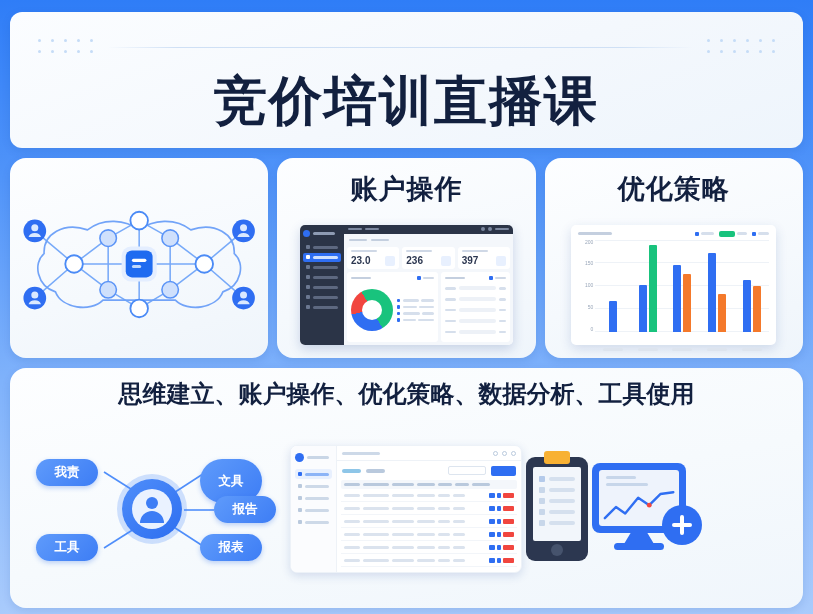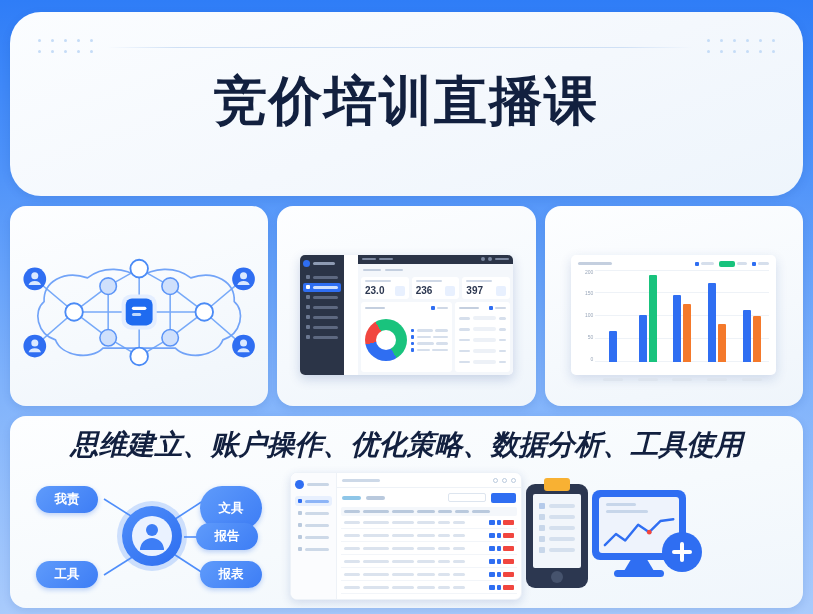--- a/index.html
+++ b/index.html
@@ -10,22 +10,22 @@
   }
   body {
     background: linear-gradient(180deg, #2f7df7 0%, #4f93f9 28%, #7fb2fb 62%, #a9cbfc 100%);
     position: relative;
   }
   .page { position: absolute; inset: 0; padding: 12px 10px 6px 10px; display: flex; flex-direction: column; gap: 10px; }
 
   
   .header-card {
     position: relative;
-    height: 184px;
-    border-radius: 31px;
+    height: 136px;
+    border-radius: 12px;
     background: linear-gradient(160deg, #fbfdff 0%, #f4f8fd 55%, #eef5fc 100%);
     box-shadow: 0 3px 10px rgba(20,60,140,.12);
     flex: none;
   }
   .deco-row { position: absolute; top: 26px; left: 28px; right: 28px; height: 18px; display: flex; align-items: center; gap: 14px; }
   .dots { display: grid; grid-auto-flow: column; grid-template-rows: repeat(2, 6px); gap: 5px 10px; }
   .dots i { width: 3px; height: 3px; border-radius: 50%; background: #c5dcf7; display: block; }
   .hline { flex: 1; height: 1px; background: linear-gradient(90deg, rgba(197,220,247,0) 0%, #cfe0f5 12%, #cfe0f5 88%, rgba(197,220,247,0) 100%); }
   .title {
     position: absolute; left: 0; right: 0; top: 54px;
@@ -55,23 +55,22 @@
   
   .bottom-card {
     flex: 1;
     border-radius: 16px;
     background: linear-gradient(170deg, #fdfeff 0%, #f6fafd 55%, #f0f6fc 100%);
     box-shadow: 0 3px 9px rgba(20,60,140,.12);
     display: flex; flex-direction: column; align-items: center;
     padding: 10px 8px 4px; overflow: hidden;
   }
   .bottom-title {
-    font-size: 28px; font-weight: bold; color: #12203f; letter-spacing: 0px; white-space: nowrap;
+    font-size: 24px; font-weight: bold; color: #12203f; letter-spacing: 0px; white-space: nowrap;
     font-family: "DejaVu Sans", "Liberation Sans", sans-serif;
-    font-style: italic;
   }
   .bottom-art { flex: 1; width: 100%; display: flex; align-items: center; gap: 4px; padding: 4px 6px 0; text-align: center; }
 
   
   .mindmap { width: 262px; height: 122px; flex: none; position: relative; }
   .pill {
     position: absolute; border-radius: 999px;
     background: linear-gradient(135deg, #5f9bfb 0%, #3d7df5 100%);
     color: #ffffff; font-size: 12.5px; font-weight: bold;
     display: flex; align-items: center; justify-content: center;
@@ -155,21 +154,21 @@
   .dash-side { width: 44px; background: #2b3447; padding: 5px 3px; }
   .dash-brand { display: flex; align-items: center; gap: 3px; margin-bottom: 6px; }
   .dash-brand .d { width: 7px; height: 7px; border-radius: 50%; background: #2f6ef2; }
   .dash-brand .t { height: 3px; width: 22px; background: #8e9bb3; border-radius: 2px; }
   .dash-mi { display: flex; align-items: center; gap: 3px; padding: 2.5px 3px; border-radius: 2px; margin-bottom: 1px; }
   .dash-mi.on { background: #2f6ef2; }
   .dash-mi .s { width: 4px; height: 4px; background: #6b7790; border-radius: 1px; }
   .dash-mi.on .s { background: #fff; }
   .dash-mi .l { height: 3px; flex: 1; background: #5d6880; border-radius: 2px; }
   .dash-mi.on .l { background: #cfe0ff; }
-  .dash-main { flex: 1; background: #f4f7fb; padding: 3px; display: flex; flex-direction: column; gap: 3px; margin-left: 14px; }
+  .dash-main { flex: 1; background: #f4f7fb; padding: 3px; display: flex; flex-direction: column; gap: 3px; }
   .dash-bar { height: 9px; background: #2b3447; border-radius: 0; margin: -3px -3px 0; display: flex; align-items: center; padding: 0 4px; gap: 3px; }
   .dash-bar .m { height: 2.5px; width: 14px; background: #7b879f; border-radius: 2px; }
   .dash-bar .r { margin-left: auto; display: flex; gap: 3px; align-items: center; }
   .dash-bar .r i { width: 4px; height: 4px; border-radius: 50%; background: #7b879f; display: block; }
   .dash-crumb { height: 7px; display: flex; align-items: center; gap: 4px; padding-left: 2px; }
   .dash-crumb span { height: 2.5px; width: 18px; background: #c4cfdf; border-radius: 2px; }
   .stats { display: flex; gap: 3px; }
   .stat { flex: 1; background: #fff; border-radius: 3px; padding: 3px 4px; }
   .stat .lbl { height: 2.5px; width: 26px; background: #cfd8e6; border-radius: 2px; margin-bottom: 3px; }
   .stat .row { display: flex; align-items: center; }
@@ -315,20 +314,21 @@
             <path d="M18 106 a6.2 5.2 0 0 1 12 0 z" fill="#dbe9ff"></path>
             <circle cx="226" cy="100" r="11" fill="#2f6ef2"></circle>
             <circle cx="226" cy="97" r="3.4" fill="#dbe9ff"></circle>
             <path d="M220 106 a6.2 5.2 0 0 1 12 0 z" fill="#dbe9ff"></path>
           </g>
         </svg>
       </div>
     </div>
 
     <div class="fcard">
+      <div class="fcard-title">账户操作</div>
       <div class="fcard-art">
         <div class="dash">
           <div class="dash-side">
             <div class="dash-brand">
                 <span class="d"></span>
                 <span class="t"></span>
               </div>
             <div class="dash-mi">
                 <span class="s"></span>
                 <span class="l"></span>
@@ -466,20 +466,21 @@
                     </span>
                 </div>
               </div>
             </div>
           </div>
         </div>
       </div>
     </div>
 
     <div class="fcard">
+      <div class="fcard-title">优化策略</div>
       <div class="fcard-art">
         <div class="chartbox">
           <div class="ch-head">
             <span class="ch-title"></span>
             <span class="ch-legend">
               <span class="ch-lg">
                   <i style="background:#2f6ef2"></i>
                   <b></b>
                 </span>
               <span class="ch-lg">
@@ -555,21 +556,21 @@
             <line x1="182" y1="100" x2="145" y2="76"></line>
             <line x1="160" y1="62" x2="190" y2="62"></line>
           </g>
         </svg>
         <div class="pill" style="left:12px;top:11px;width:62px;height:27px">
             <span>我责</span>
           </div>
         <div class="pill" style="left:176px;top:11px;width:62px;height:44px">
             <span>文具</span>
           </div>
-        <div class="pill" style="left:172px;top:48px;width:62px;height:27px">
+        <div class="pill" style="left:190px;top:48px;width:62px;height:27px">
             <span>报告</span>
           </div>
         <div class="pill" style="left:12px;top:86px;width:62px;height:27px">
             <span>工具</span>
           </div>
         <div class="pill" style="left:176px;top:86px;width:62px;height:27px">
             <span>报表</span>
           </div>
         <div class="avatar-hub">
             <div class="avatar-inner"></div>

